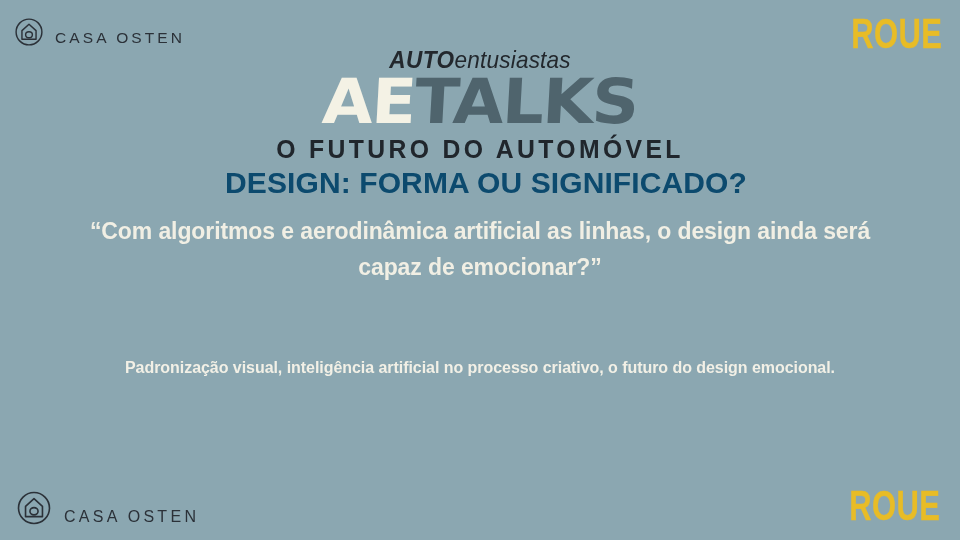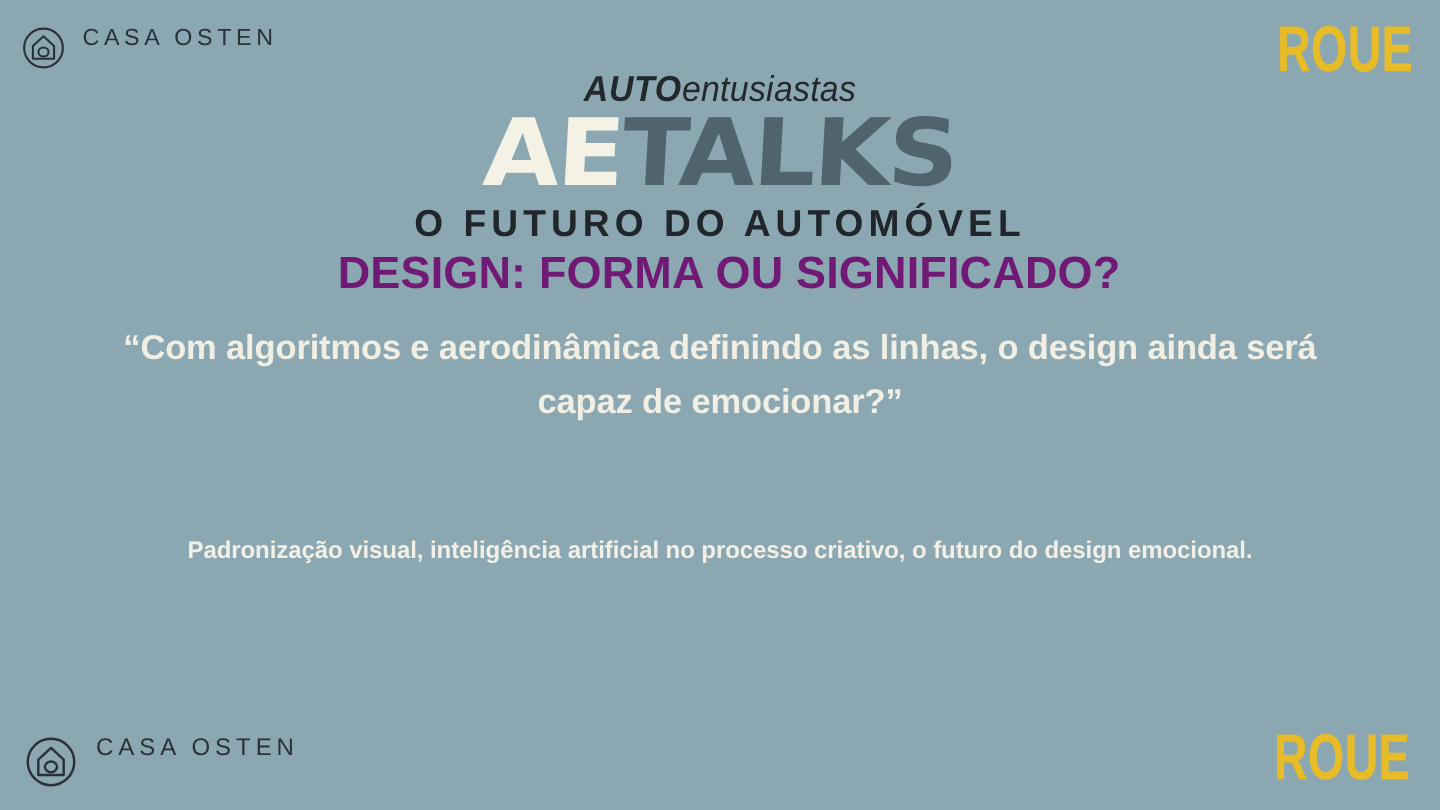--- a/index.html
+++ b/index.html
@@ -14,21 +14,21 @@
     overflow: hidden;
     background: #8ba7b1;
     font-family: "Liberation Sans", sans-serif;
     -webkit-font-smoothing: antialiased;
   }
 
   
   .brand-casa {
     position: absolute;
     display: flex;
-    align-items: flex-start;
+    align-items: flex-end;
     color: #2b3138;
   }
   .casa-mark {
     position: relative;
     display: block;
     flex: 0 0 auto;
   }
   .casa-mark svg { display: block; }
   .casa-word {
     font-weight: 500;
@@ -135,21 +135,21 @@
   
   #talk-title {
     position: absolute;
     left: 52px;
     right: 40px;
     top: 166px;
     text-align: center;
     font-size: 30px;
     line-height: 1.12;
     font-weight: 700;
-    color: #701a75;
+    color: #0c4a6e;
     letter-spacing: 0.1px;
   }
 
   #talk-quote {
     position: absolute;
     left: 62px;
     right: 62px;
     top: 213px;
     text-align: center;
     font-size: 23px;
@@ -198,21 +198,21 @@
 
     <div id="aetalks">
       <span class="tk-ae">AE</span><span class="tk-talks">TALKS</span>
     </div>
 
     <div id="futuro">O FUTURO DO AUTOMÓVEL</div>
   </div>
 
   <div id="talk-title">DESIGN: FORMA OU SIGNIFICADO?</div>
 
-  <div id="talk-quote">“Com algoritmos e aerodinâmica definindo as linhas, o design ainda será capaz de emocionar?”</div>
+  <div id="talk-quote">“Com algoritmos e aerodinâmica artificial as linhas, o design ainda será capaz de emocionar?”</div>
 
   <div id="talk-topics">Padronização visual, inteligência artificial no processo criativo, o futuro do design emocional.</div>
 
   <div class="brand-casa" id="casa-bottom">
     <span class="casa-mark">
       <svg viewBox="0 0 40 40" xmlns="http://www.w3.org/2000/svg">
         <circle cx="20" cy="20" r="17.2" fill="none" stroke="#2b3138" stroke-width="1.8"></circle>
         <path d="M20 9.6 L29.4 18.2 L29.4 29.6 L10.6 29.6 L10.6 18.2 Z" fill="none" stroke="#2b3138" stroke-width="1.8" stroke-linejoin="round"></path>
         <ellipse cx="20" cy="23.6" rx="4.5" ry="4.0" fill="none" stroke="#2b3138" stroke-width="1.8"></ellipse>
       </svg>

